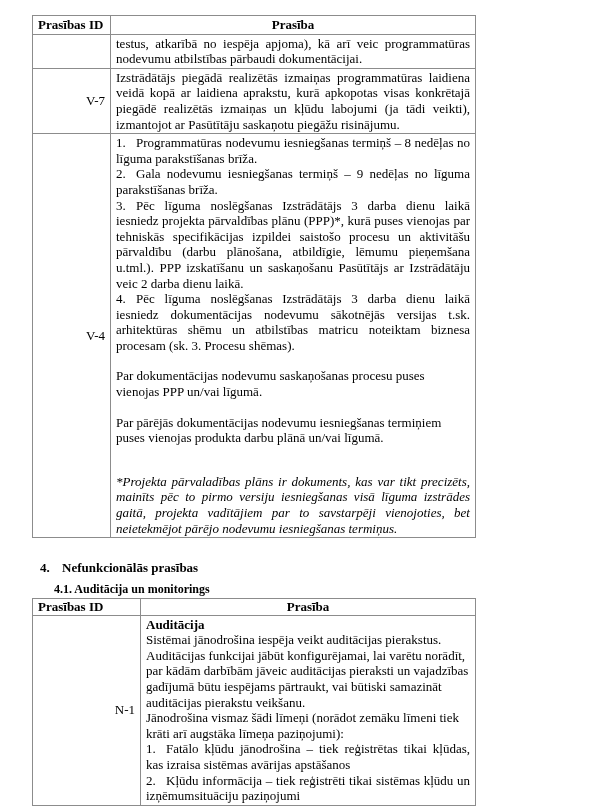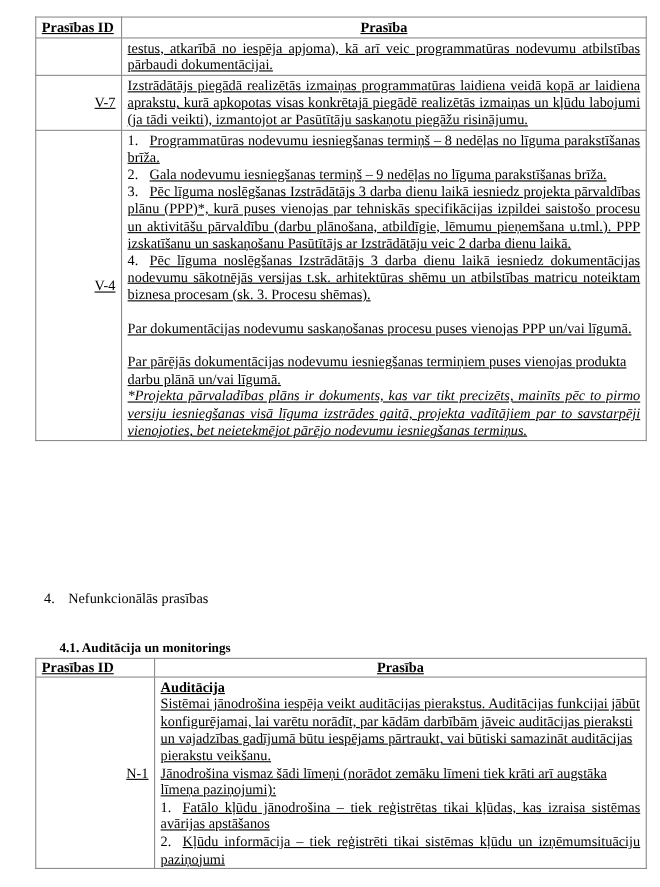--- a/index.html
+++ b/index.html
@@ -1,27 +1,27 @@
 <!DOCTYPE html>
 <html><head>
 <meta charset="utf-8">
 <style>
   html, body { margin:0; padding:0; background:#ffffff; }
   body { width:600px; height:806px; overflow:hidden; position:relative;
          font-family:"Liberation Serif", "DejaVu Serif", serif; color:#000; font-size:13px; line-height:15.6px; }
-  table { border-collapse:collapse; position:absolute; left:32px; width:556px; table-layout:fixed;text-decoration:underline; }
+  table { border-collapse:collapse; position:absolute; left:32px; width:444px; table-layout:fixed; }
   td, th { border:1px solid #8c8c8c; vertical-align:top; padding:1px 5px 1px 5px; }
   th { font-weight:bold; text-align:center; }
   .t1 { top:15px; }
   .t1 col.c1 { width:78px; }
   .idcell { vertical-align:middle; text-align:right; }
   .t1 th.idh { text-align:left; vertical-align:top; }
   .j { text-align:justify; text-align-last:left; }
-  .it { font-style:italic; }
-  .sec { position:absolute; left:40px; top:536px; font-weight:normal; font-size:13px; }
+  .it { font-style:italic;margin-top:28px; }
+  .sec { position:absolute; left:40px; top:560px; font-weight:bold; font-size:13px; }
   .sec .num { display:inline-block; width:22px; }
   .sub { position:absolute; left:54px; top:582px; font-weight:bold; font-size:12px; }
   .t2 { top:598px; }
   .t2 col.c1 { width:108px; }
   .t2 th { padding:0 5px; }
   .t2 th.idh { text-align:left; }
   p { margin:0; }
   .gap { height:15px; }
   .li .n { display:inline-block; width:20px; }
 </style>

